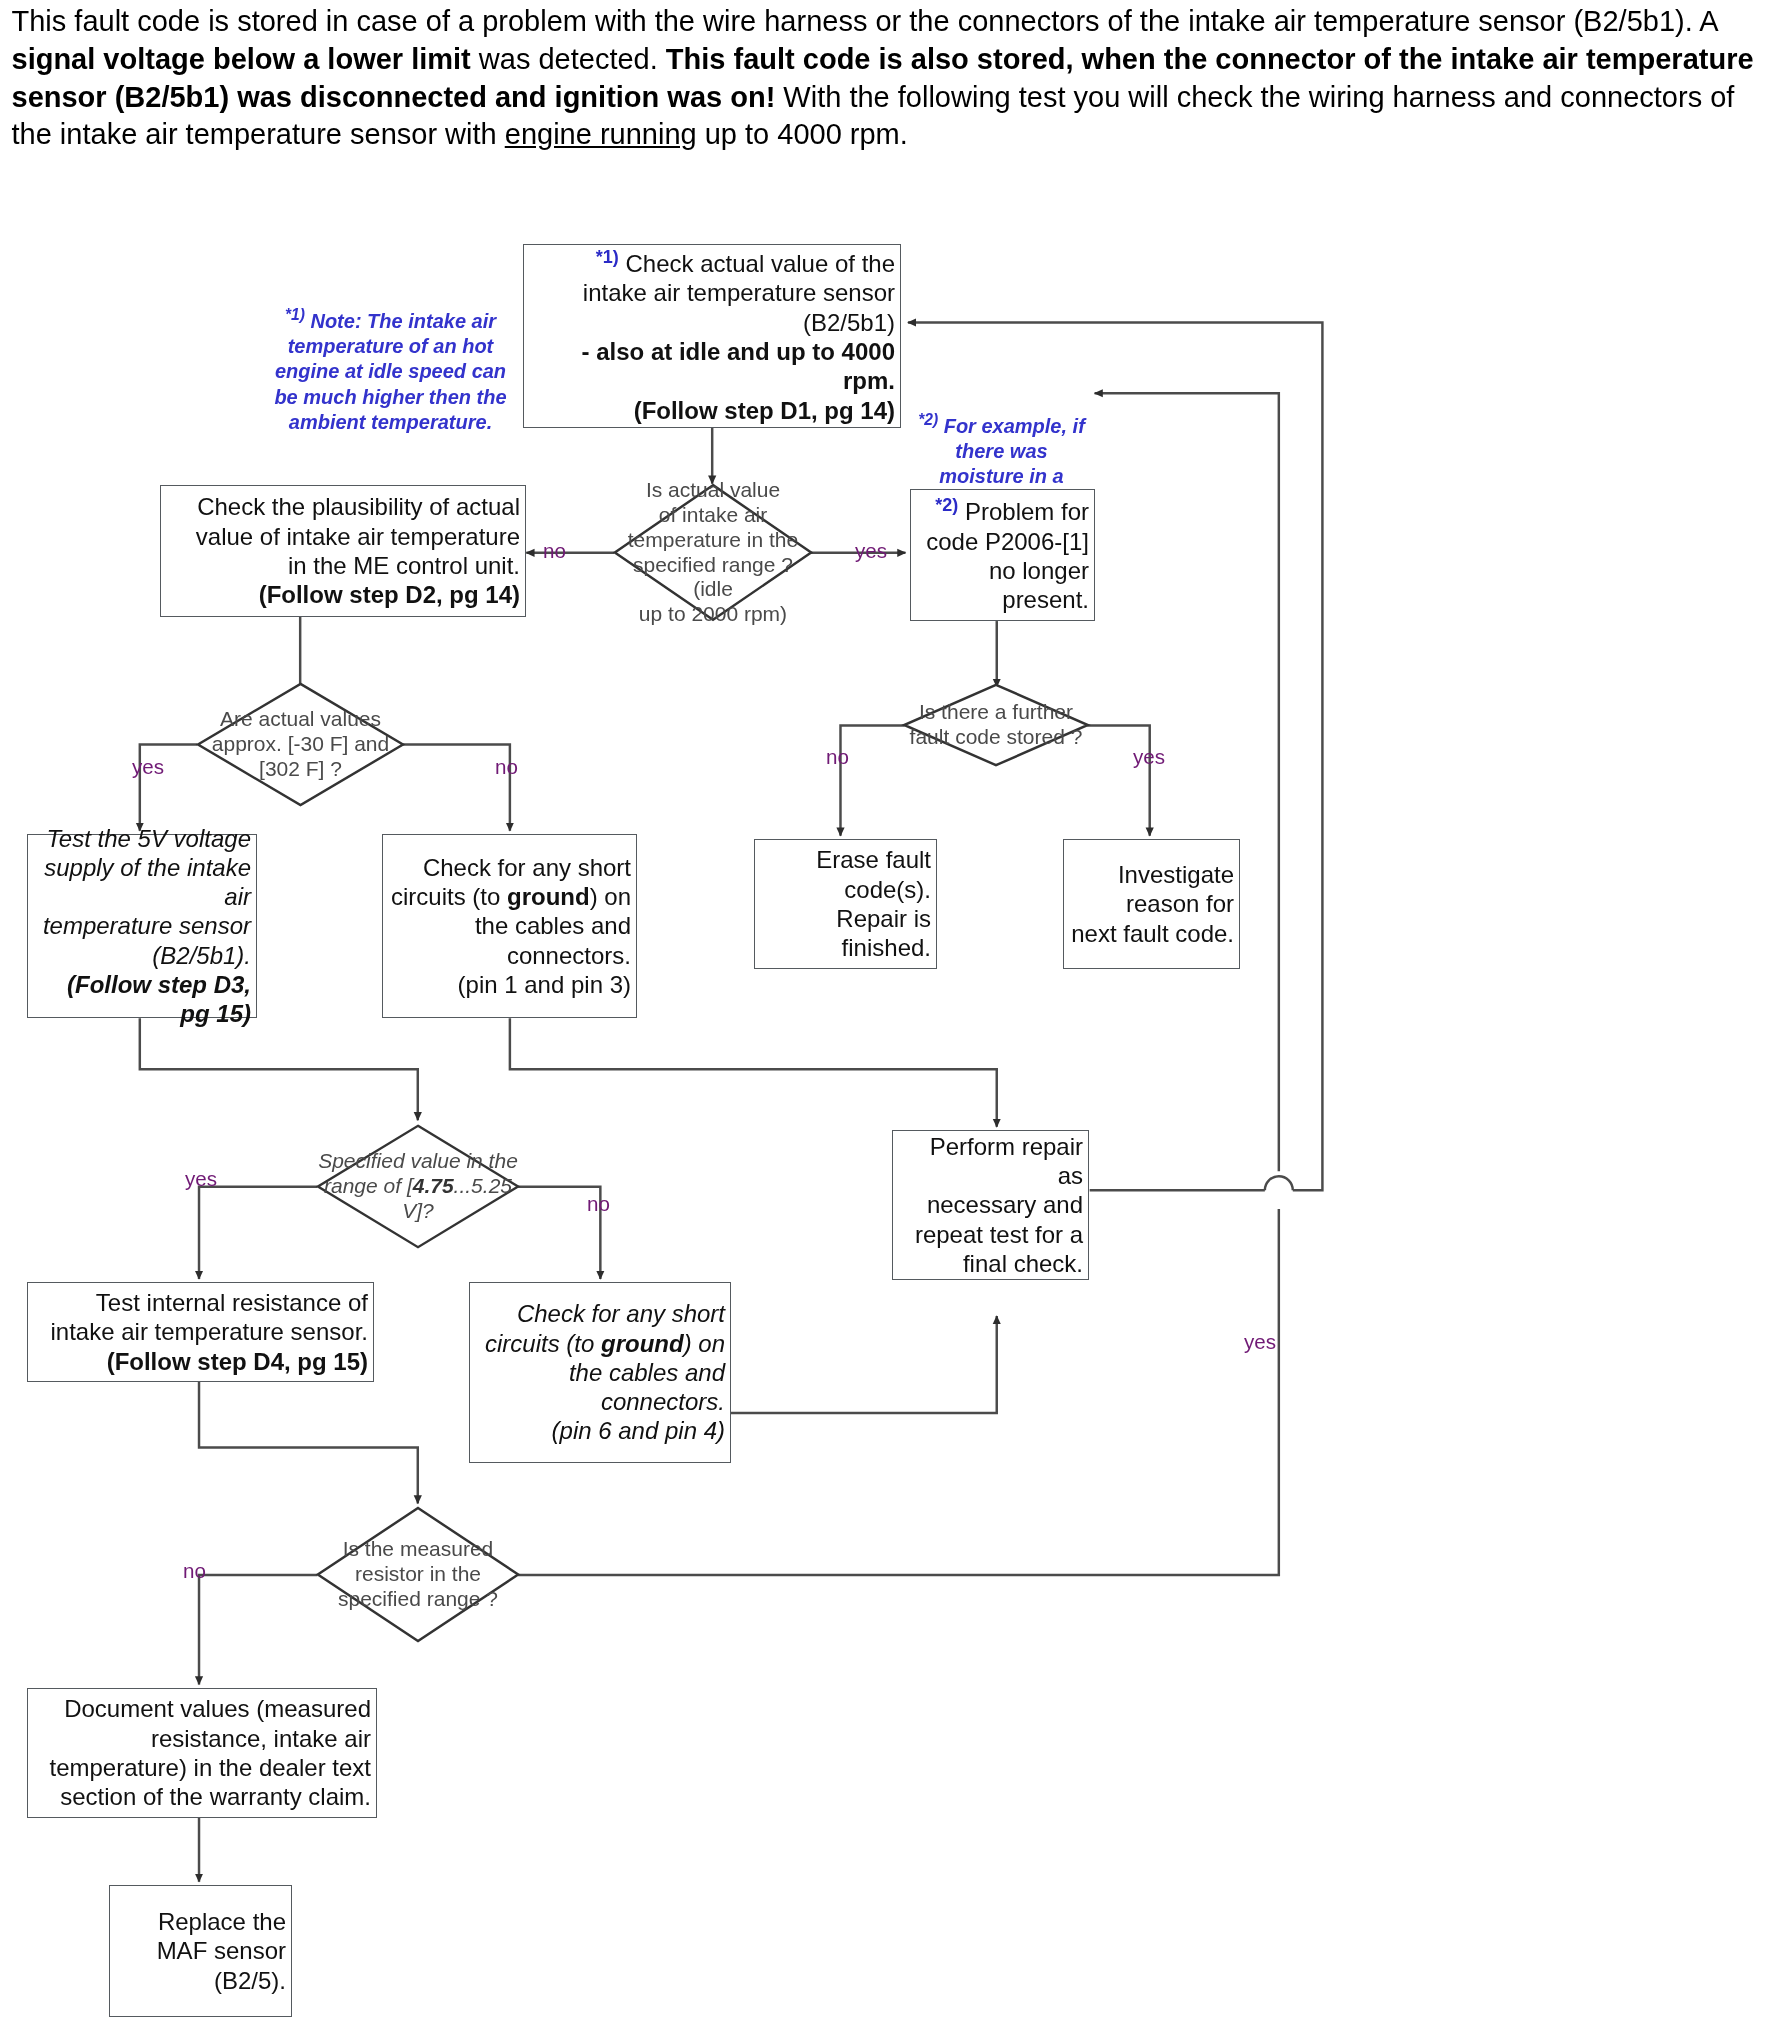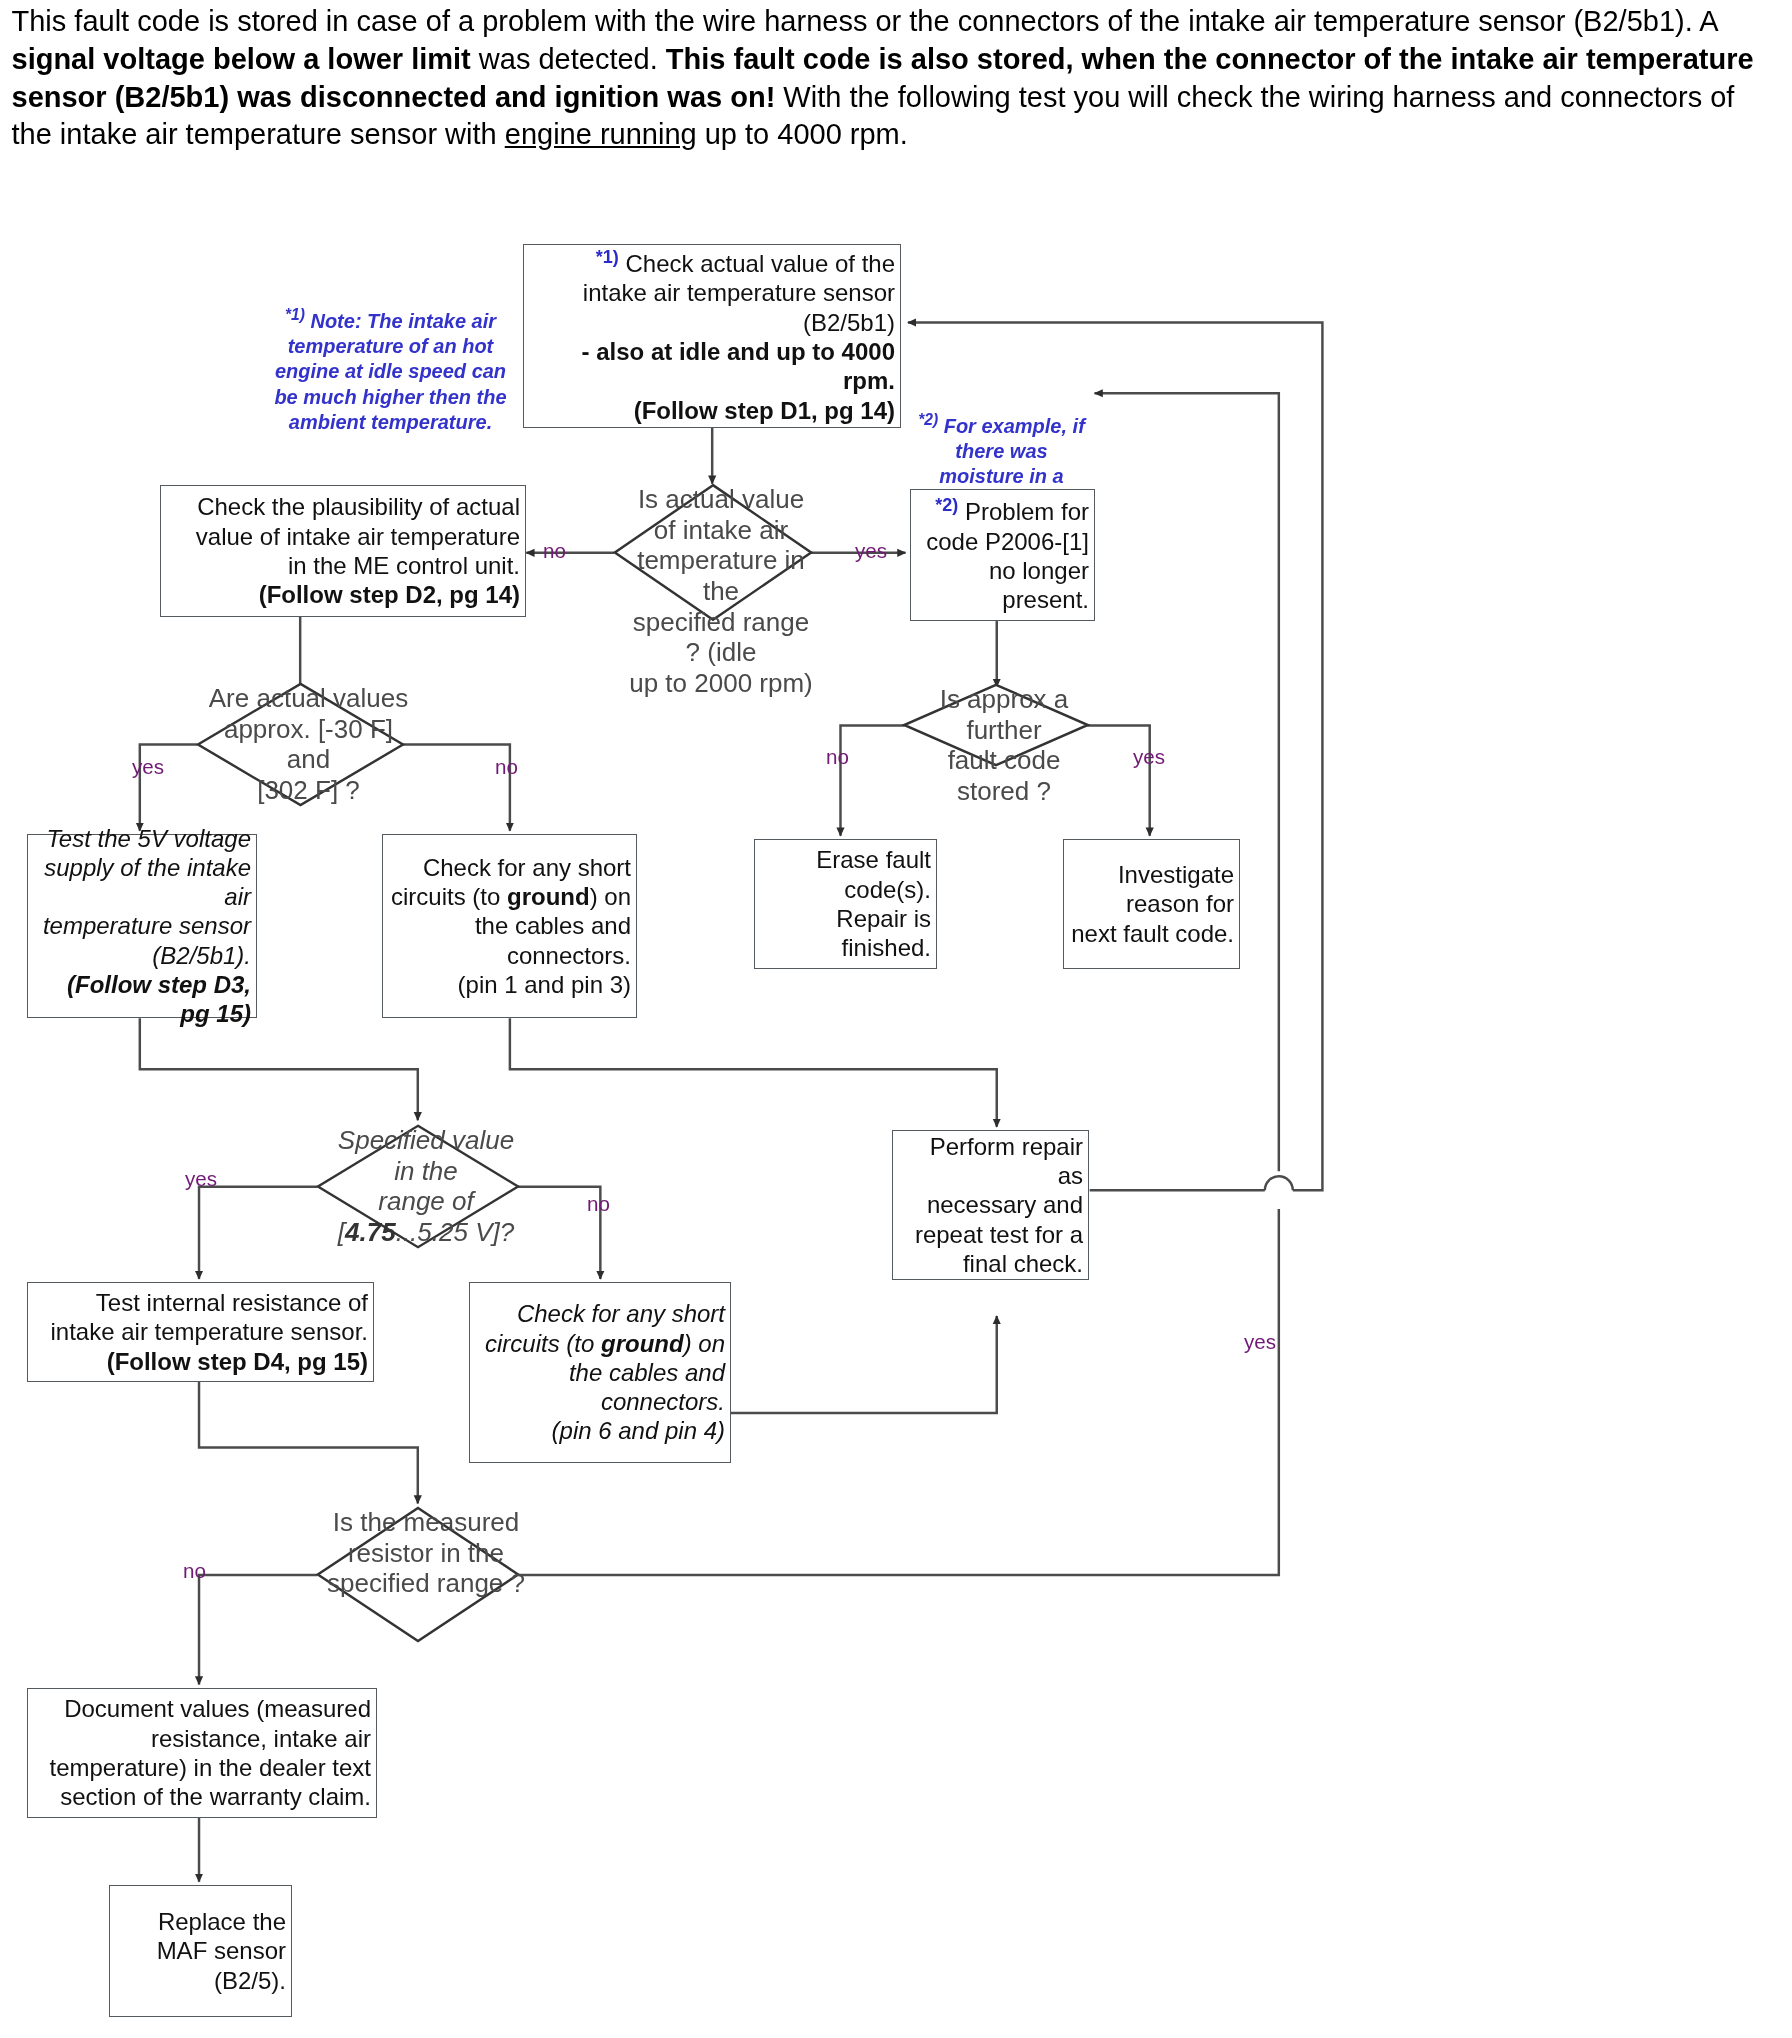--- a/index.html
+++ b/index.html
@@ -29,23 +29,23 @@
   .node .txt{width:100%;text-align:right;}
   .node b{font-weight:bold;}
   .node i{font-style:italic;}
   .node .bi{font-weight:bold;font-style:italic;}
   .sup{color:#2b2bc7;font-size:18px;vertical-align:super;font-weight:bold;}
 
   
   .diamond{position:absolute;}
   .diamond svg{position:absolute;left:0;top:0;overflow:visible;}
   .diamond .dtxt{
-    position:absolute;left:8px;top:0;width:100%;height:100%;
-    display:flex;align-items:flex-start;justify-content:center;
-    text-align:center;font-size:26px;line-height:1.18;color:#4a4a4a;
+    position:absolute;left:0;top:0;width:100%;height:100%;
+    display:flex;align-items:center;justify-content:center;
+    text-align:center;font-size:21px;line-height:1.18;color:#4a4a4a;
   }
   .diamond .dtxt b{font-weight:bold;color:#333;}
   .diamond .dtxt i{font-style:italic;}
 
   
   .note{
     position:absolute;color:#3333cc;font-style:italic;font-weight:bold;
     font-size:20px;line-height:1.27;text-align:center;margin-top:40px;
   }
   .note .mark{font-size:15.6px;vertical-align:super;}
@@ -265,21 +265,21 @@
     </div>
       </div>
   </div>
 
   <div class="diamond" style="left:903px;top:684px;width:186px;height:82px;">
     <svg width="186" height="82" viewBox="0 0 226 100">
         <polygon points="113,1 225,50 113,99 1,50" fill="#ffffff" stroke="#333333" stroke-width="3"></polygon>
       </svg>
     <div class="dtxt">
         <div>
-      <div>Is approx a further</div>
+      <div>Is there a further</div>
       <div>fault code stored ?</div>
     </div>
       </div>
   </div>
 
   <div class="diamond" style="left:317px;top:1125px;width:202px;height:123px;">
     <svg width="202" height="123" viewBox="0 0 246 150">
         <polygon points="123,1 245,75 123,149 1,75" fill="#ffffff" stroke="#333333" stroke-width="3"></polygon>
       </svg>
     <div class="dtxt">

